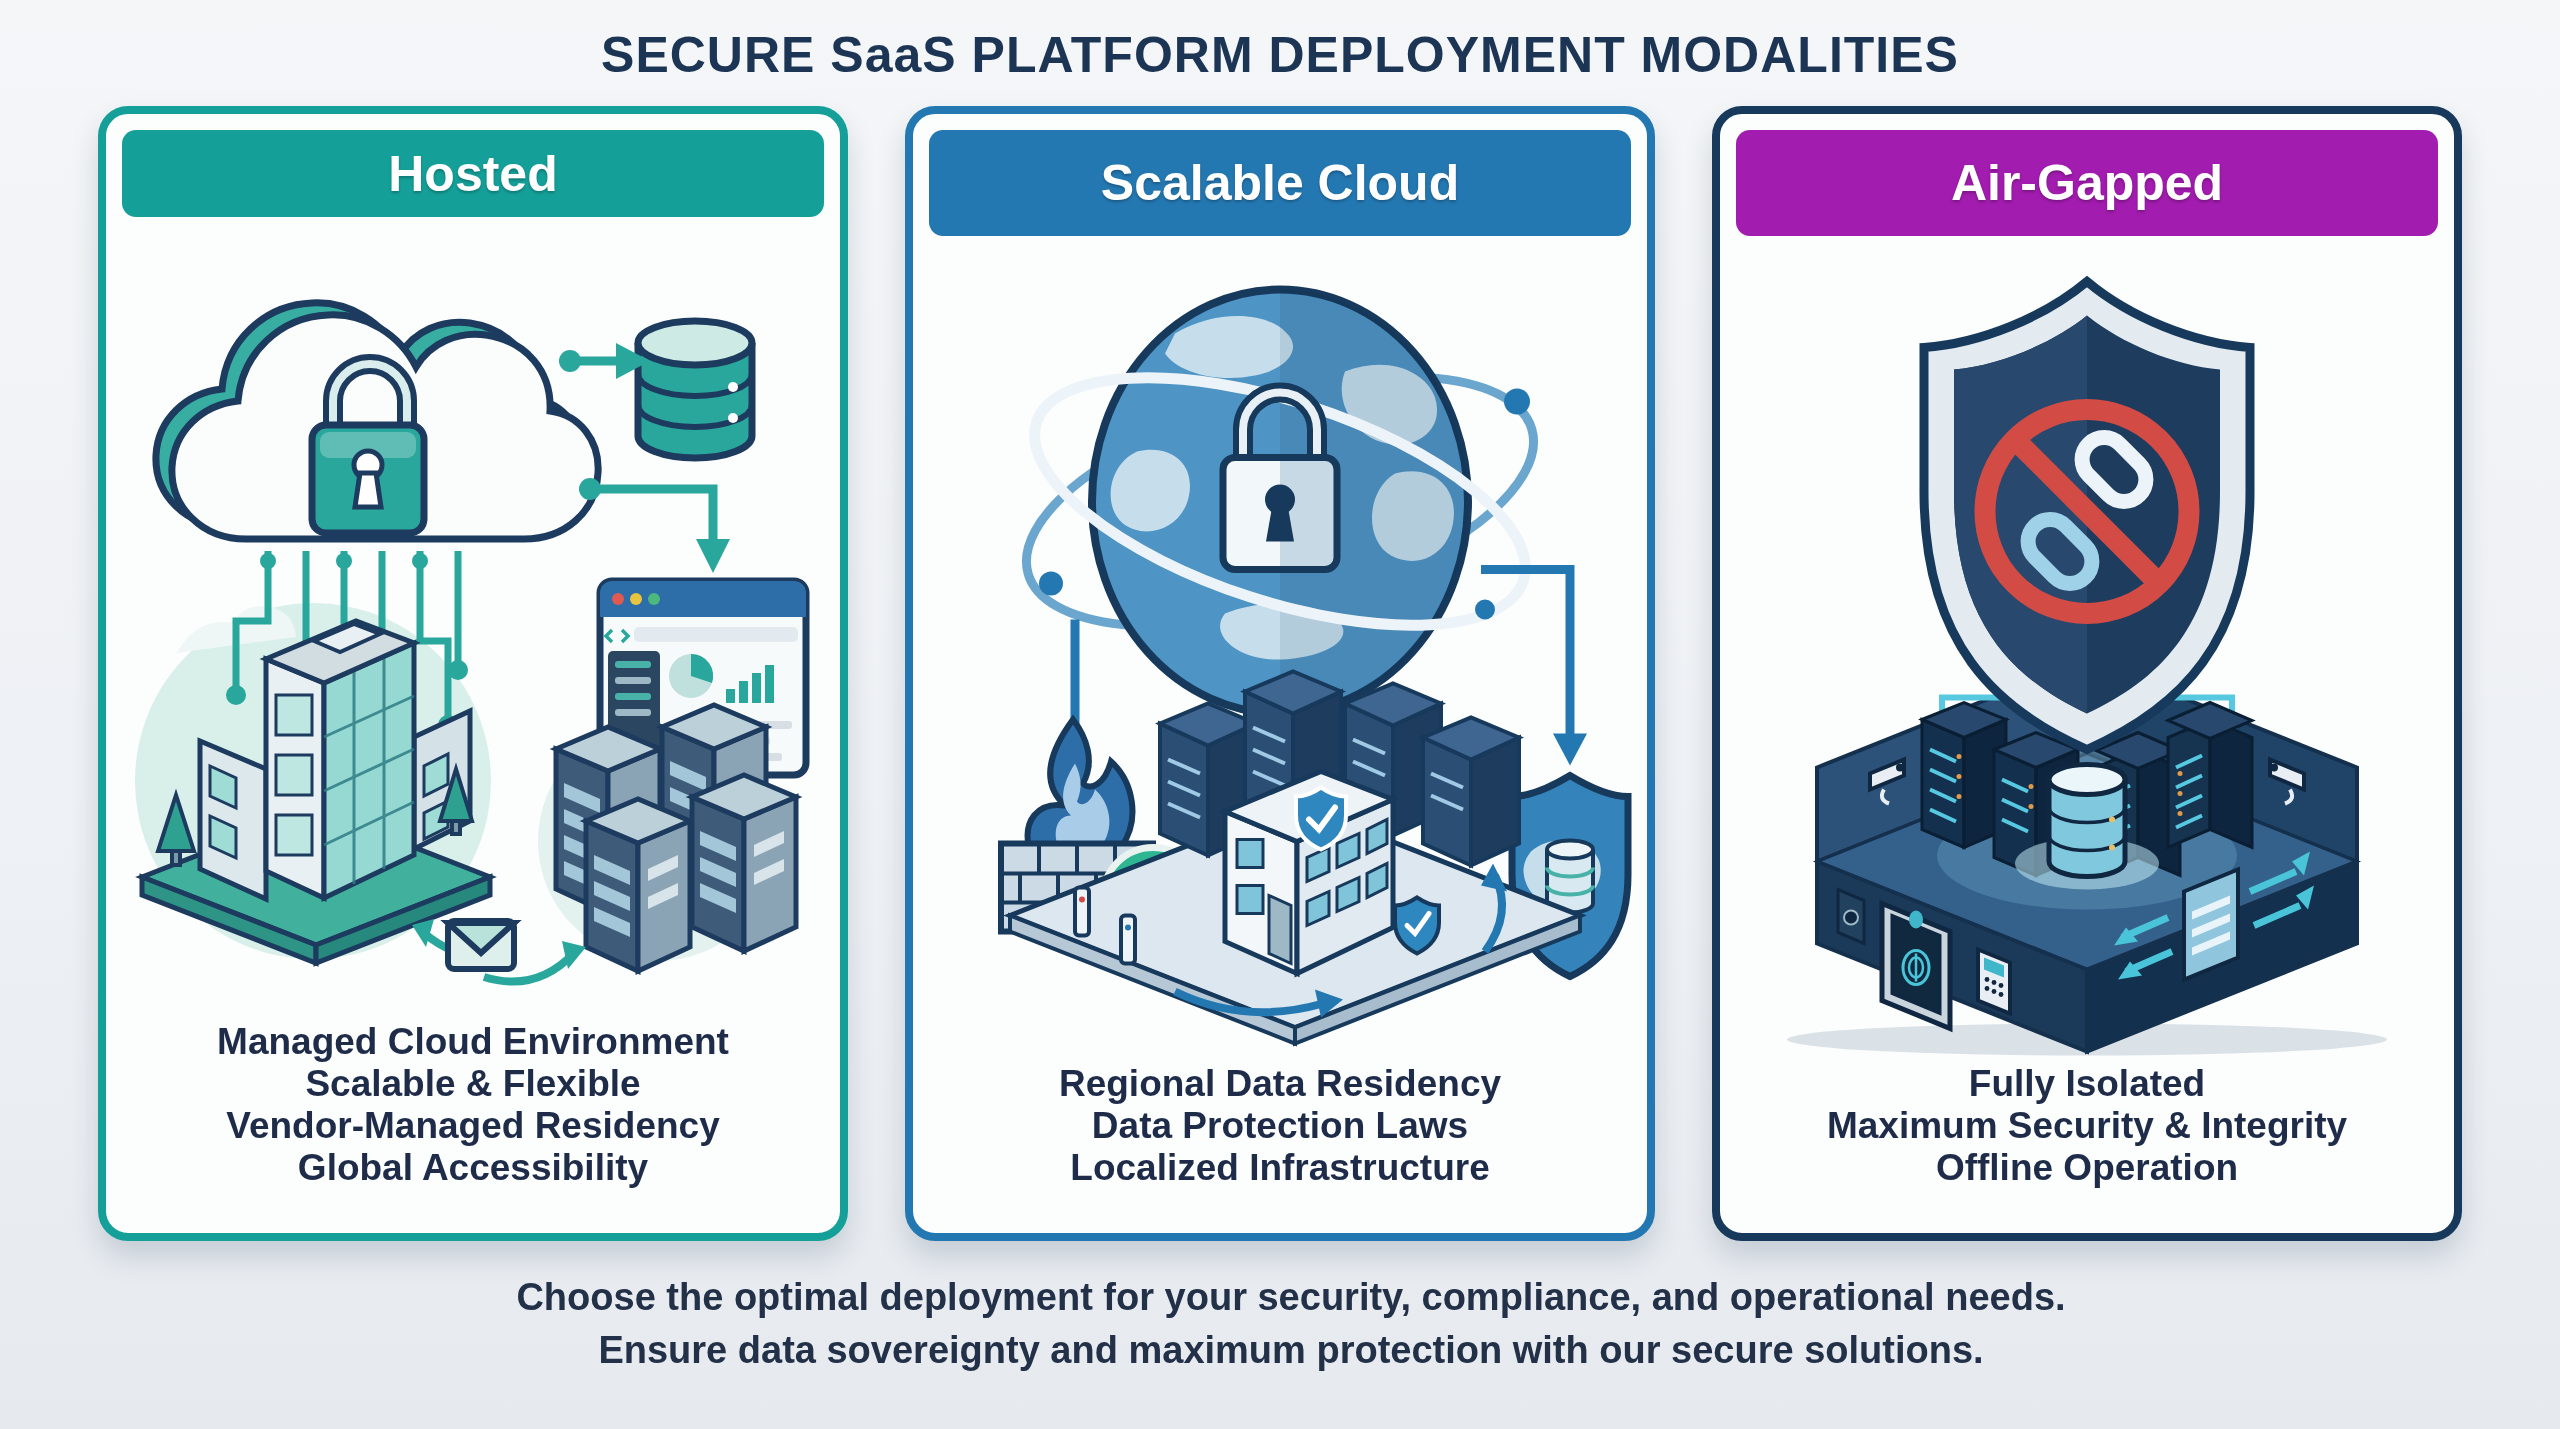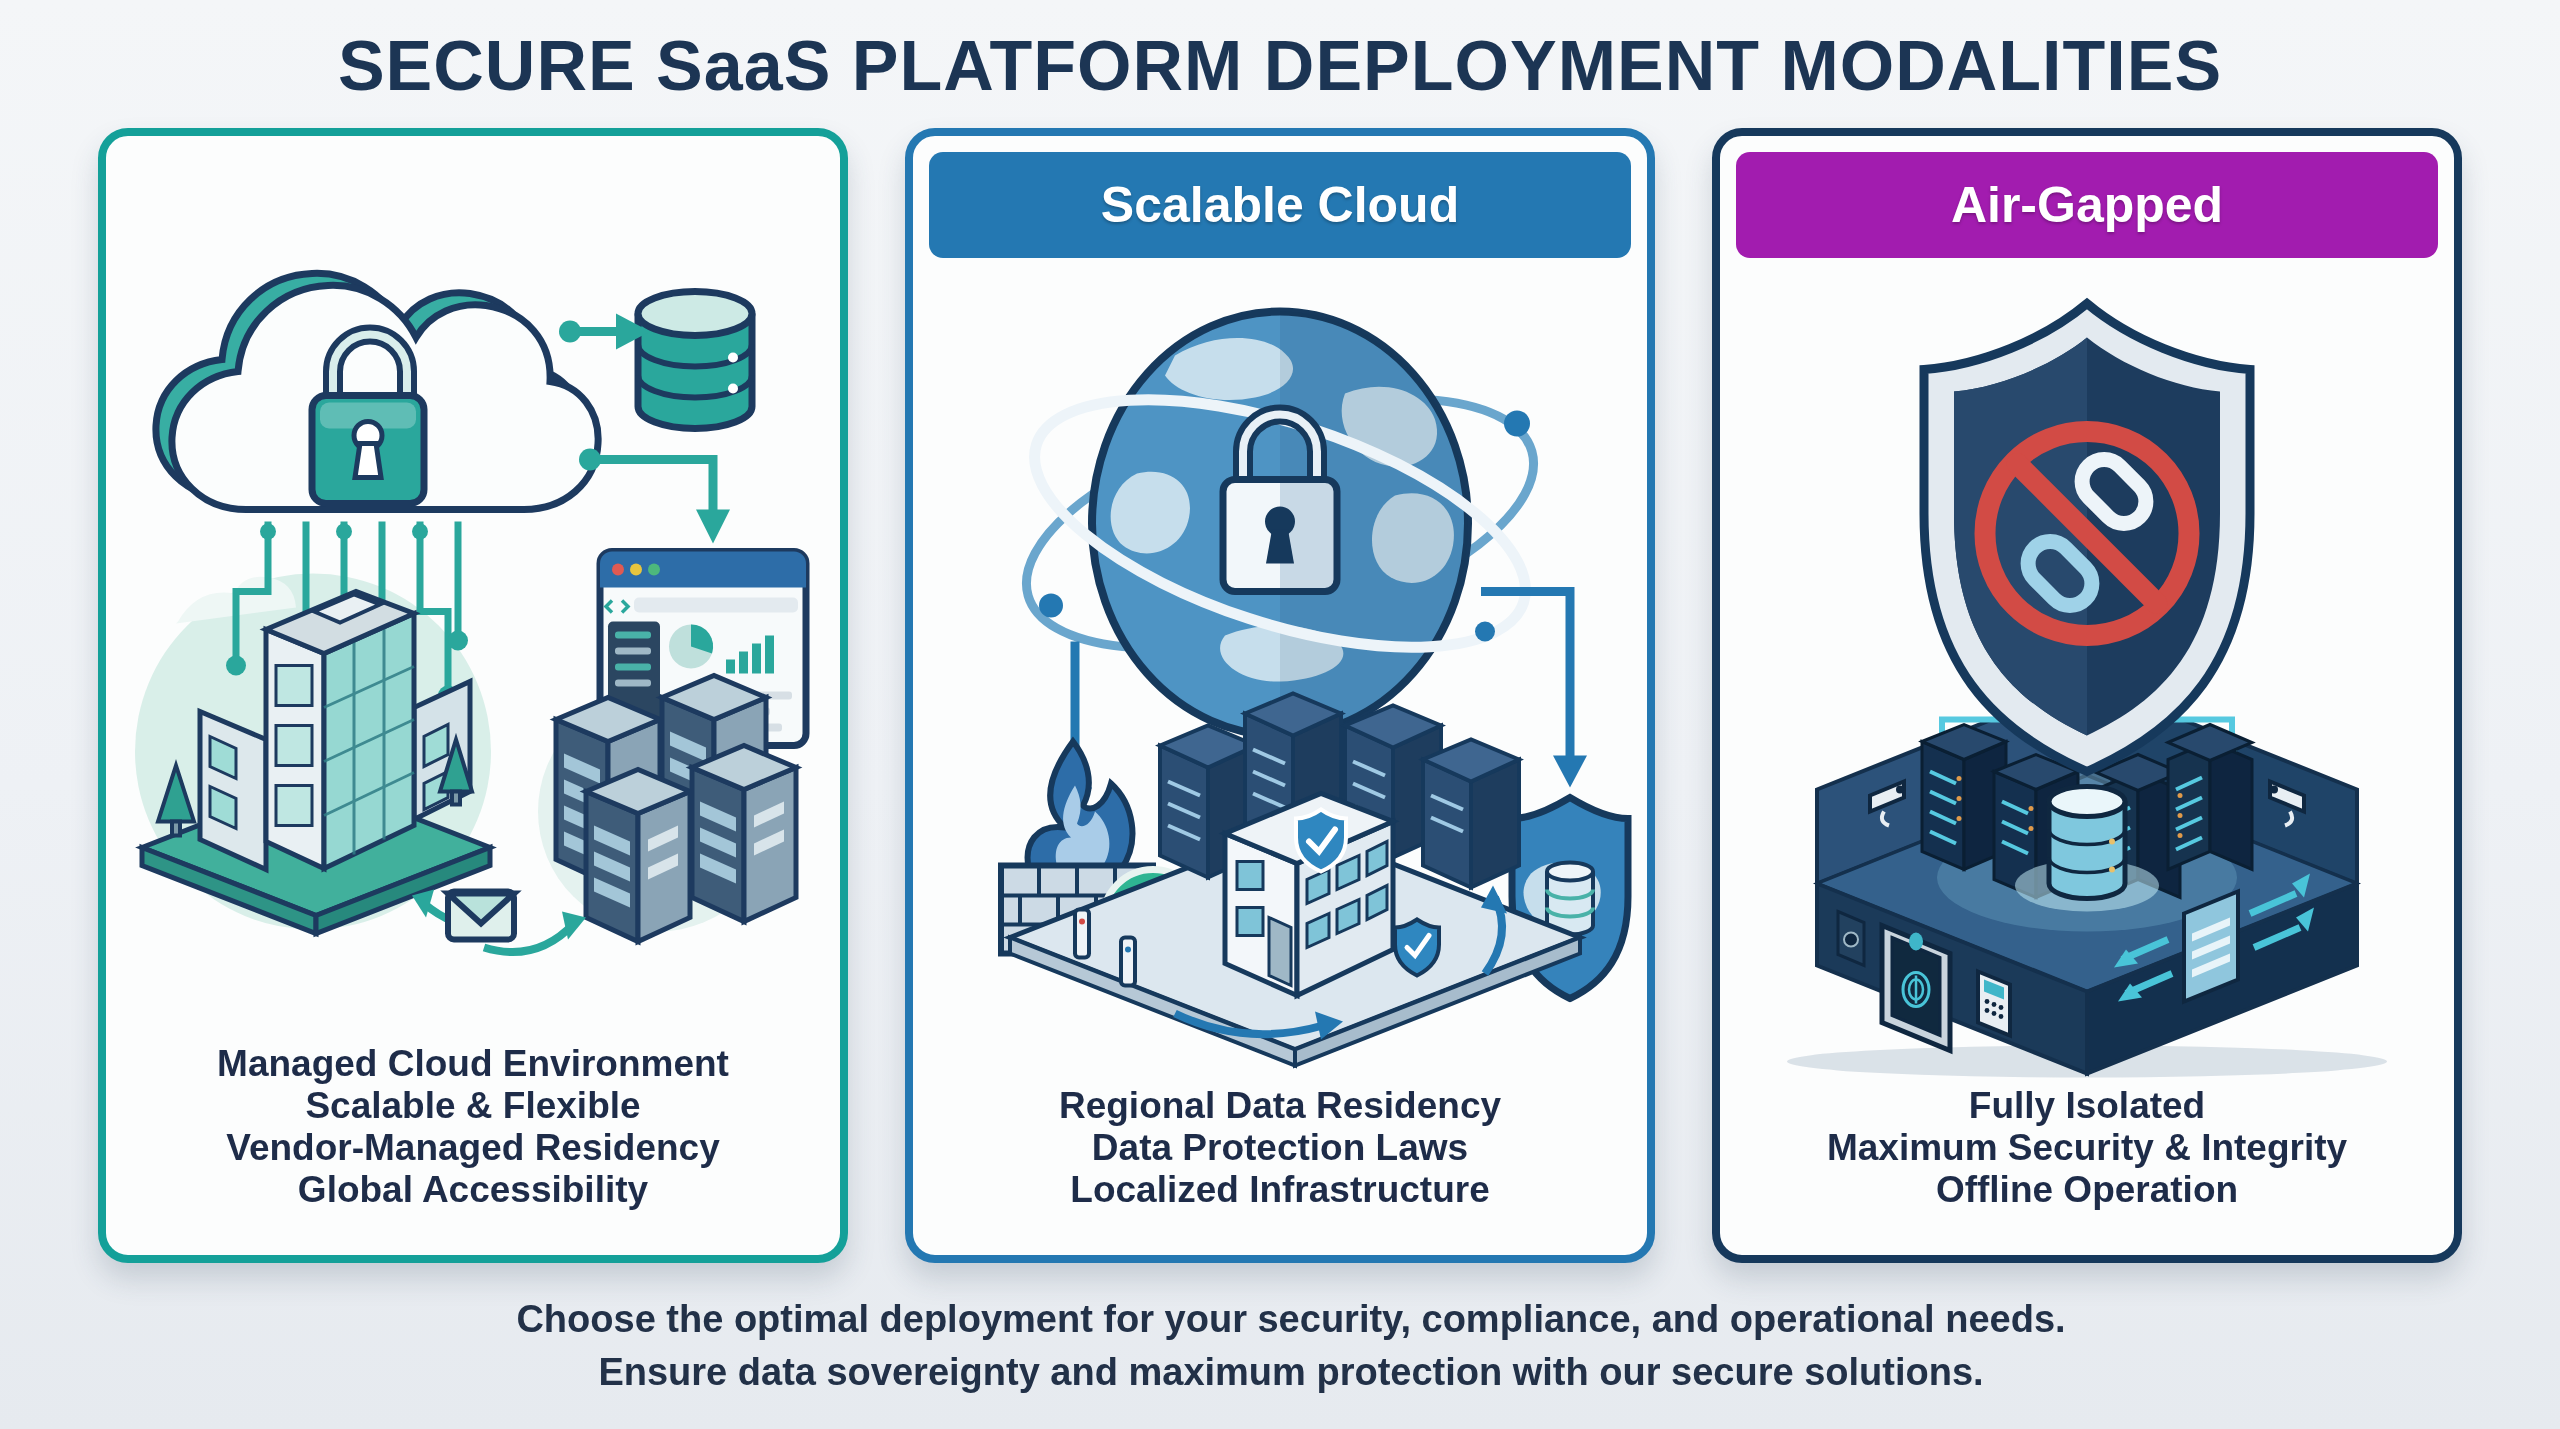--- a/index.html
+++ b/index.html
@@ -4,21 +4,21 @@
 <style>
   html,body{margin:0;padding:0;}
   body{
     width:2560px;height:1429px;overflow:hidden;
     background:linear-gradient(180deg,#f4f6f8 0%,#eef1f5 55%,#e6eaef 100%);
     font-family:"Liberation Sans",sans-serif;
     -webkit-font-smoothing:antialiased;
   }
   .title{
     text-align:center;padding-top:26px;
-    font-size:70px;font-weight:800;letter-spacing:1px;
+    font-size:50px;font-weight:800;letter-spacing:1px;
     color:#1c3554;
   }
   .panels{
     display:flex;justify-content:center;gap:57px;margin-top:22px;
   }
   .panel{
     width:750px;height:1135px;box-sizing:border-box;
     background:#fcfdfd;border:8px solid #888;border-radius:30px;
     box-shadow:0 16px 28px rgba(45,65,90,.18);
     display:flex;flex-direction:column;
@@ -41,20 +41,21 @@
   }
 </style>
 </head>
 <body>
 
 <div class="title">SECURE SaaS PLATFORM DEPLOYMENT MODALITIES</div>
 
 <div class="panels">
 
   <div class="panel" style="border-color: rgb(20, 160, 153);">
+    <div class="panel-header" style="background: rgb(20, 160, 153);">Hosted</div>
     <div class="illustration">
       <svg viewBox="0 0 710 800">
         <circle cx="195" cy="560" r="178" fill="#d9efe9"></circle>
         <circle cx="540" cy="620" r="120" fill="#e4f2ef"></circle>
         <path d="M60,430 q20,-34 56,-28 q10,-20 34,-16 q26,4 28,30 l-120,16 z" fill="#eef7f5"></path>
 
         <g stroke="#2aa79c" stroke-width="7" fill="none">
           <path d="M150,330 V400 H118 V468"></path>
           <path d="M188,330 V478"></path>
           <path d="M226,330 V430 H254 V502"></path>

